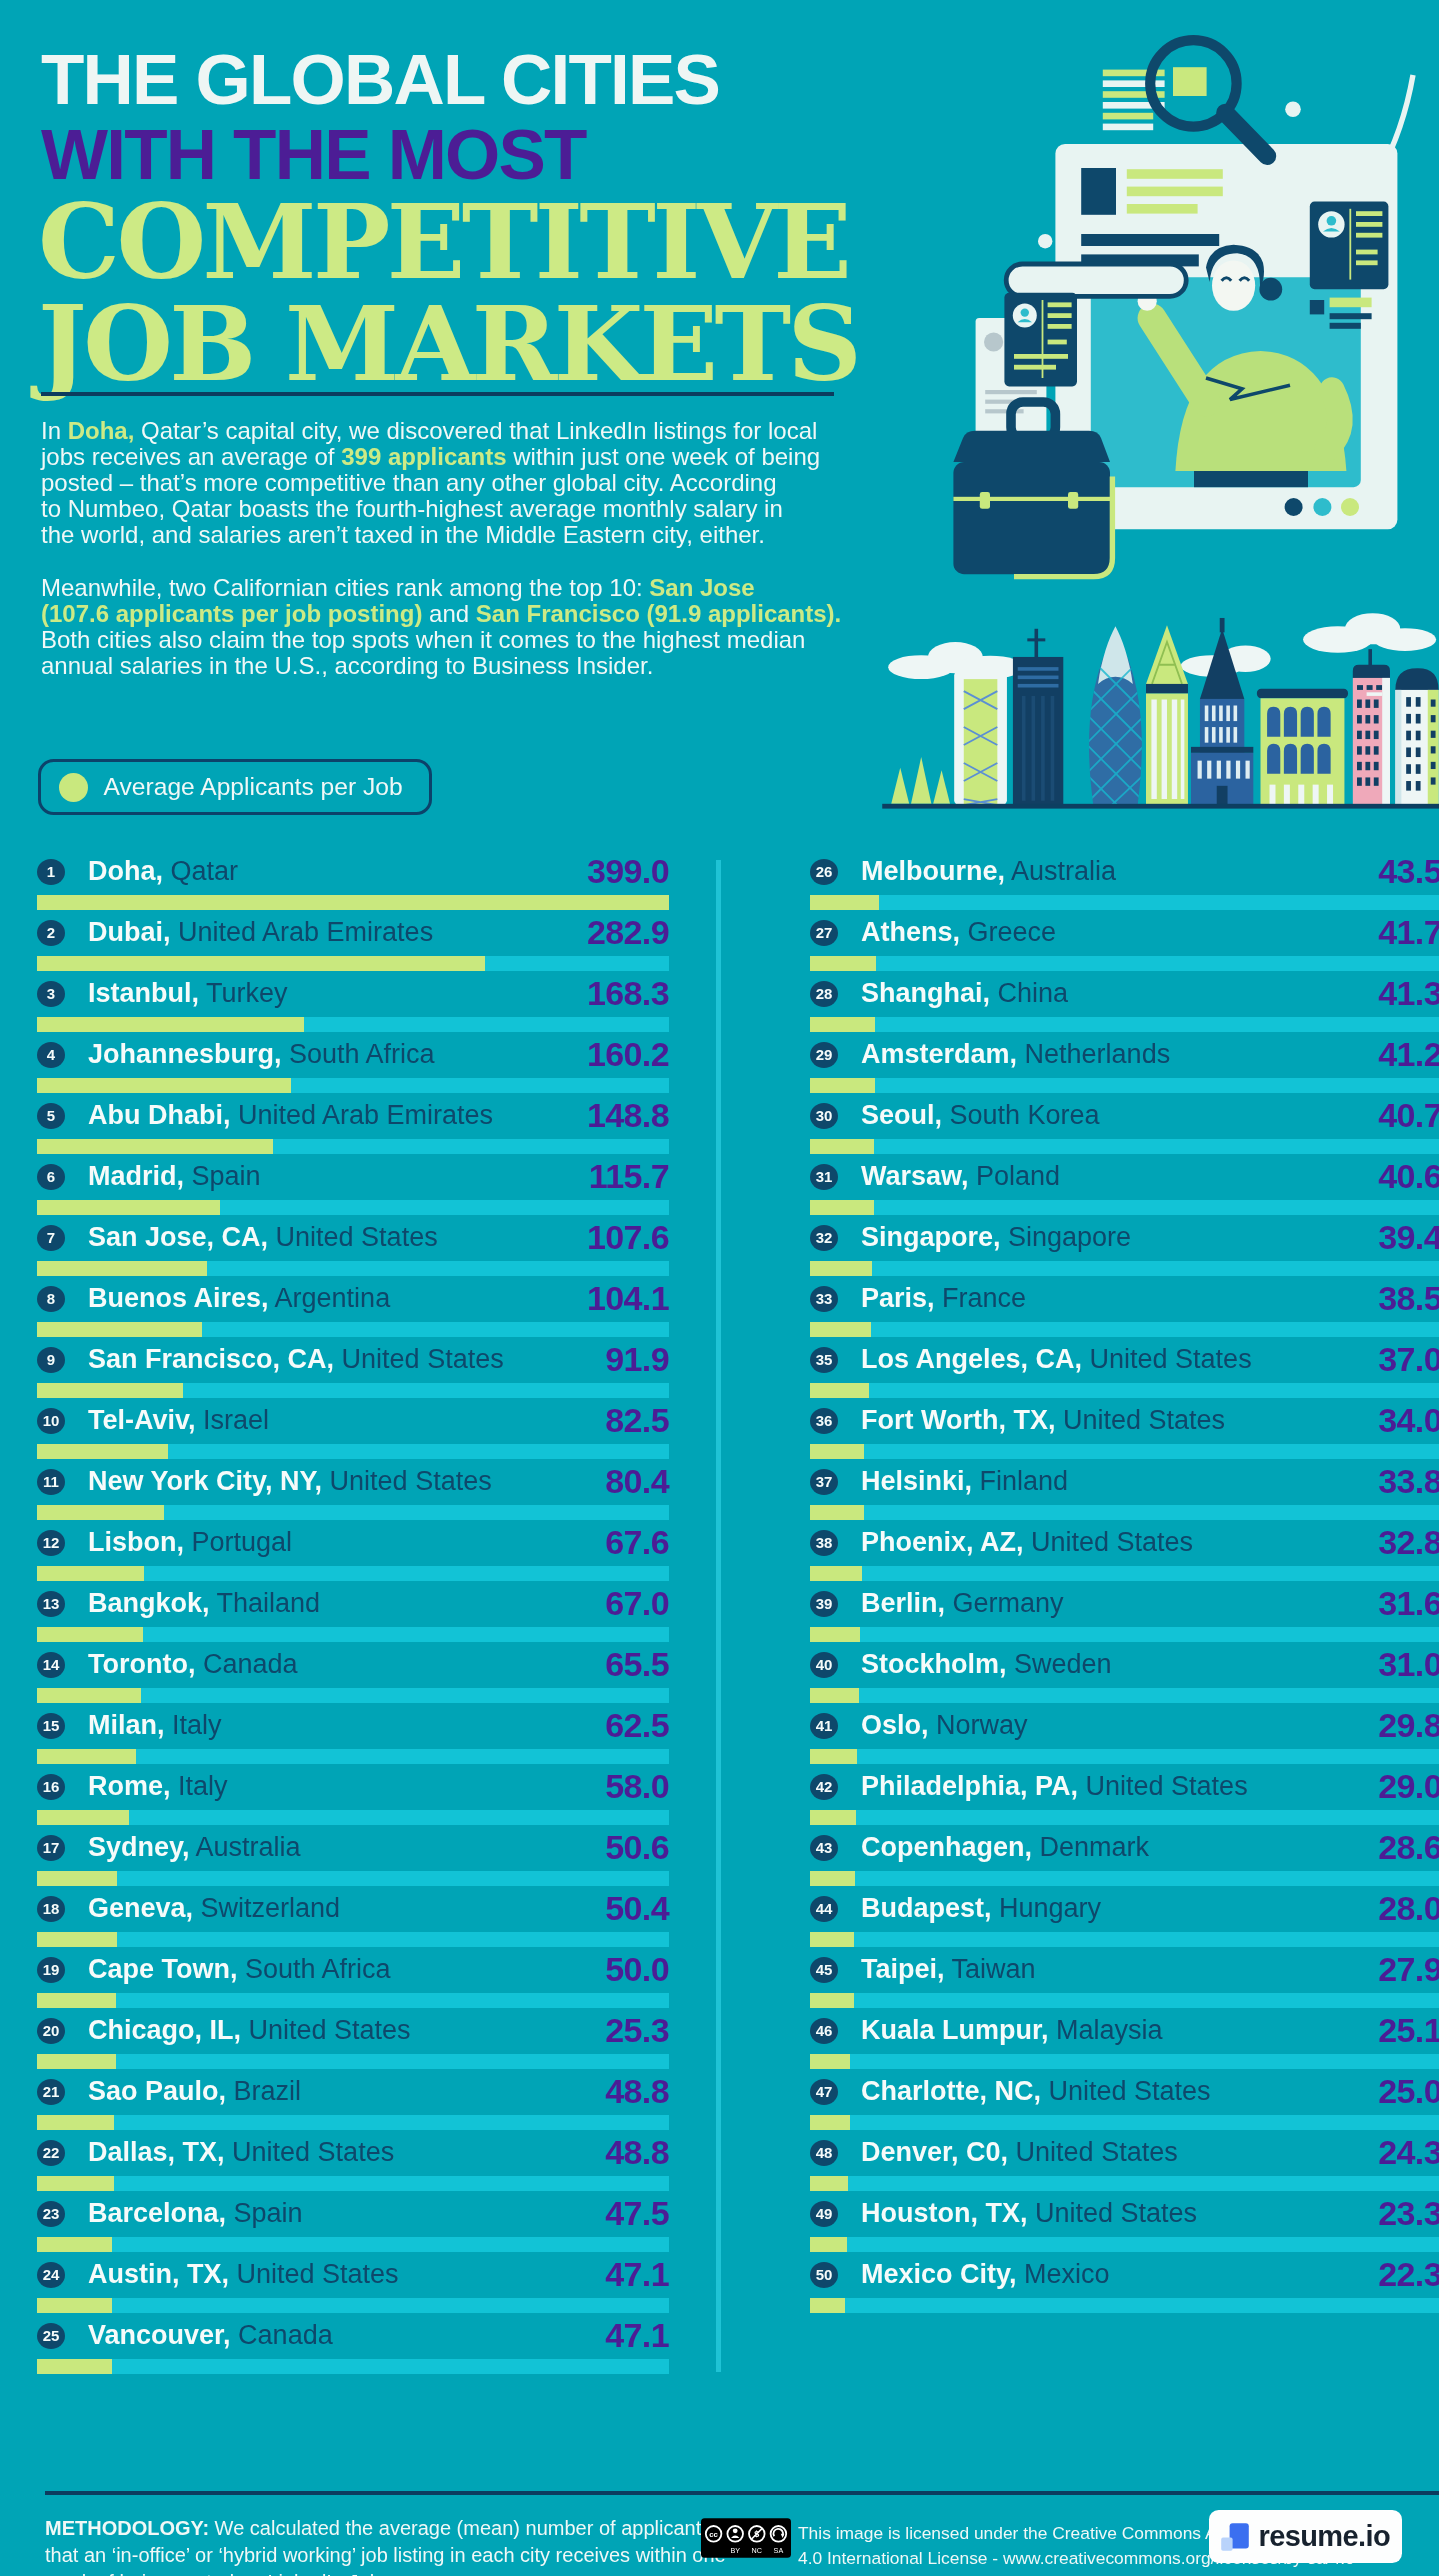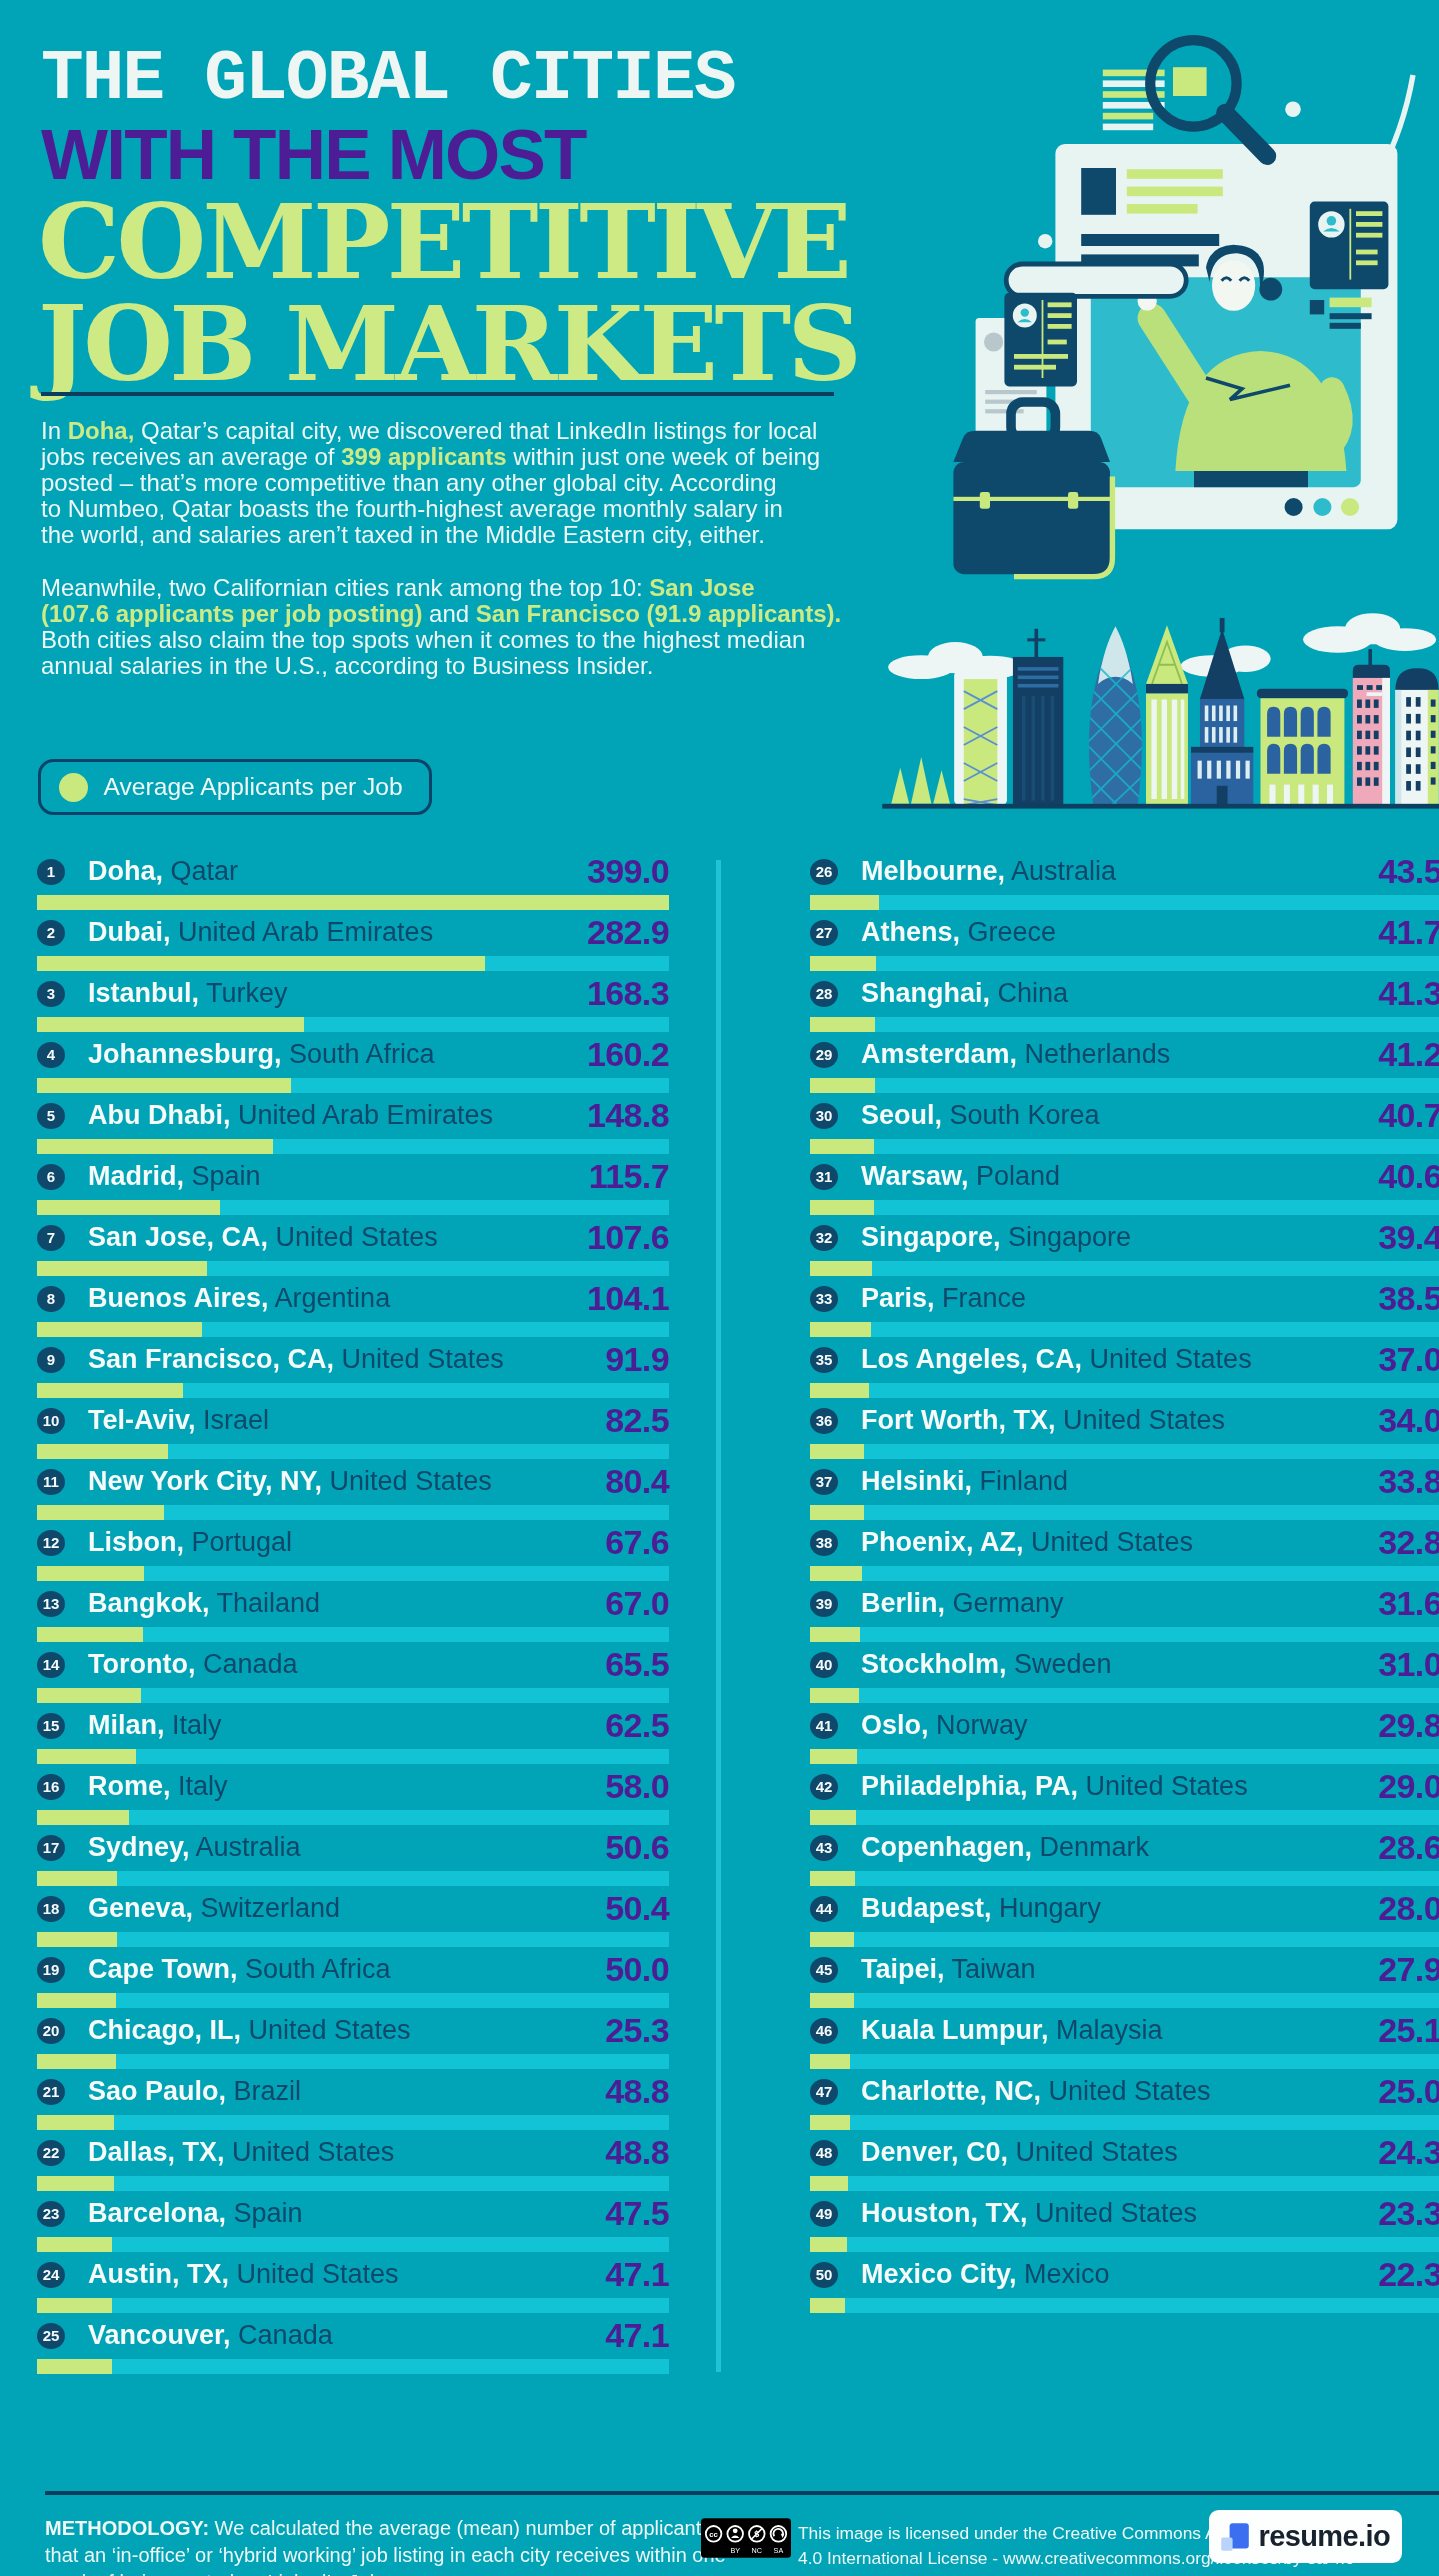--- a/index.html
+++ b/index.html
@@ -1,20 +1,20 @@
 <!DOCTYPE html>
 <html style="font-size:9.6px"><head>
 <meta charset="utf-8">
 <style>
   html,body{margin:0;padding:0;background:#007f90;}
   #canvas{position:relative;width:1440px;height:2576px;background:#00a4b6;overflow:hidden;
           font-family:"Liberation Sans",sans-serif;}
   
   .t-sans{position:absolute;left:41px;font-weight:bold;font-size:71px;letter-spacing:-1.8px;line-height:1;white-space:nowrap;}
-  #title1{top:44px;color:#eef6f4;font-family:Liberation Mono, monospace;}
+  #title1{top:44px;color:#eef6f4;}
   #title2{top:119px;color:#4c1d95;}
   .t-serif{position:absolute;left:38px;font-family:"DejaVu Serif",serif;font-weight:bold;
            font-size:103px;letter-spacing:-3.6px;line-height:1;color:#cdea85;white-space:nowrap;}
   #title3{top:190px;}
   #title4{top:292px;}
   #title-divider{position:absolute;left:41px;top:392px;width:793px;height:3.6px;background:#0c3c5e;}
   
   .intro{position:absolute;left:41px;font-size:24px;line-height:26px;white-space:nowrap;}
   #p1{top:418px;} #p2{top:575px;}
   .iline{height:26px;}

